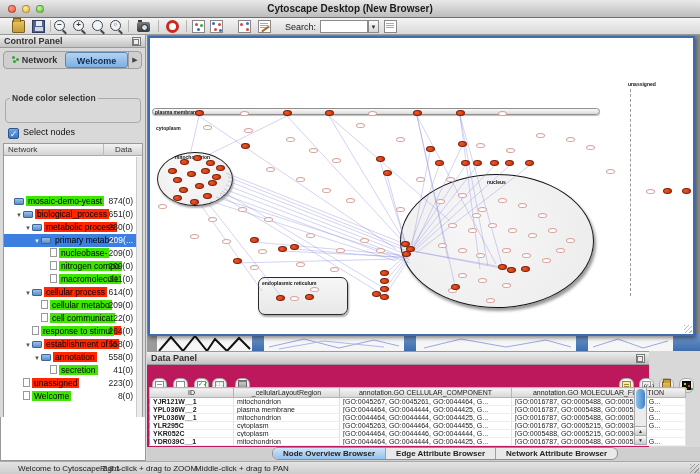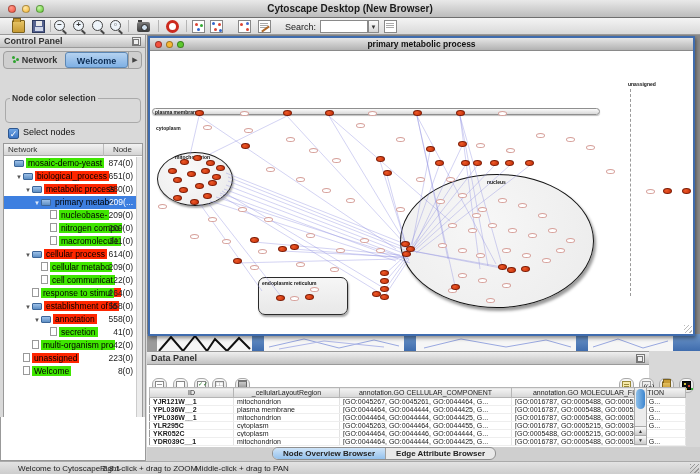--- a/index.html
+++ b/index.html
@@ -93,21 +93,21 @@
   #nucleus-ellipse{position:absolute;left:250px;top:123px;width:194px;height:134px;border-radius:50%;background:radial-gradient(circle at 42% 38%,#f7f7f7,#ebebeb);border:1.6px solid #141414;box-shadow:2px 3px 3px rgba(0,0,0,.4)}
   #er-rect{position:absolute;left:108px;top:226px;width:90px;height:38px;border-radius:7px;background:linear-gradient(#f6f6f6,#e8e8e8);border:1.4px solid #2a2a2a;box-shadow:1px 2px 2px rgba(0,0,0,.35)}
   #unassigned-line{position:absolute;left:480px;top:38px;width:0;height:207px;border-left:1.5px dashed #9a9a9a}
   .nnode{position:absolute;width:9px;height:6px;border-radius:50%;background:radial-gradient(circle at 35% 30%,#ef5a2a,#bf2c05);border:1px solid #7c1800}
   .nlabel{position:absolute;width:9px;height:5px;border-radius:50%;background:#fff;border:1px solid #d6a09a}
   #edges-svg{position:absolute;left:0;top:0}
   #win-grip{position:absolute;right:1px;bottom:1px;width:8px;height:8px;
     background:repeating-linear-gradient(135deg,#bbb 0 1px,transparent 1px 3px)}
 
   
-  #data-panel{position:absolute;left:147px;top:351px;width:502px;height:96px;background:#ffffff;border-top:1px solid #9a9a9a}
+  #data-panel{position:absolute;left:147px;top:351px;width:502px;height:96px;background:#be185d;border-top:1px solid #9a9a9a}
   #dp-toolbar{position:absolute;left:0;top:13px;width:553px;height:21px}
   .dpi{position:absolute;top:13px;width:15px;height:15px;border:1px solid #aaa;background:linear-gradient(#f8f8f8,#ddd);border-radius:6px}
   .dpi .inner{position:absolute;left:2px;top:2px;right:2px;bottom:2px}
   .ic-table{background:#fff;border:1px solid #888}
   .ic-table:before{content:"";position:absolute;left:1px;top:2px;right:1px;height:1px;background:#999;box-shadow:0 3px 0 #999,0 6px 0 #999}
   .ic-checks{background:#fff;border:1px solid #888;font-size:6px;line-height:5px;color:#2a7a2a}
   .ic-trash{background:linear-gradient(#c9c9c9,#8f8f8f);border:1px solid #666;border-radius:1px}
   .ic-trash:before{content:"";position:absolute;left:-1px;top:-2px;right:-1px;height:2px;background:#777}
   .ic-notes{background:#f6e9a8;border:1px solid #9a8a3a}
   .ic-notes:before{content:"";position:absolute;left:1px;top:2px;right:1px;height:1px;background:#9a8a3a;box-shadow:0 2px 0 #9a8a3a,0 4px 0 #9a8a3a,0 6px 0 #9a8a3a}
@@ -192,38 +192,37 @@
   <fieldset id="node-color-group">
     <legend>Node color selection</legend>
   </fieldset>
   <div id="select-nodes">
     <span class="cb">✓</span><span>Select nodes</span>
   </div>
   <div id="tree">
     <div id="tree-header">
       <span class="h1">Network</span>
       <span class="hdiv"></span>
-      <span class="h2">Node</span>
+      <span class="h2">Data</span>
     </div>
     <div id="tree-body">
-        <div class="tree-row" style="padding-left: 2px;"><span class="tri"></span><span class="tico folder"></span><span class="tlab hl-green">mosaic-demo-yeast</span><span class="tcount">874(0)</span></div>
+        <div class="tree-row" style="padding-left: 2px; margin-top: 38px;"><span class="tri"></span><span class="tico folder"></span><span class="tlab hl-green">mosaic-demo-yeast</span><span class="tcount">874(0)</span></div>
         <div class="tree-row" style="padding-left: 11px;"><span class="tri">▼</span><span class="tico folder"></span><span class="tlab hl-red">biological_process</span><span class="tcount">651(0)</span></div>
         <div class="tree-row" style="padding-left: 20px;"><span class="tri">▼</span><span class="tico folder"></span><span class="tlab hl-red">metabolic process</span><span class="tcount">280(0)</span></div>
         <div class="tree-row sel" style="padding-left: 29px;"><span class="tri">▼</span><span class="tico folder"></span><span class="tlab">primary metabo</span><span class="tcount">209(...</span></div>
         <div class="tree-row" style="padding-left: 38px;"><span class="tri"></span><span class="tico page"></span><span class="tlab hl-green">nucleobase-</span><span class="tcount">209(0)</span></div>
         <div class="tree-row" style="padding-left: 38px;"><span class="tri"></span><span class="tico page"></span><span class="tlab hl-green">nitrogen compo</span><span class="tcount">209(0)</span></div>
         <div class="tree-row" style="padding-left: 38px;"><span class="tri"></span><span class="tico page"></span><span class="tlab hl-green">macromolecule</span><span class="tcount">311(0)</span></div>
         <div class="tree-row" style="padding-left: 20px;"><span class="tri">▼</span><span class="tico folder"></span><span class="tlab hl-red">cellular process</span><span class="tcount">614(0)</span></div>
         <div class="tree-row" style="padding-left: 29px;"><span class="tri"></span><span class="tico page"></span><span class="tlab hl-green">cellular metabo</span><span class="tcount">209(0)</span></div>
         <div class="tree-row" style="padding-left: 29px;"><span class="tri"></span><span class="tico page"></span><span class="tlab hl-green">cell communicat</span><span class="tcount">22(0)</span></div>
         <div class="tree-row" style="padding-left: 20px;"><span class="tri"></span><span class="tico page"></span><span class="tlab hl-green">response to stimul</span><span class="tail-red"></span><span class="tcount">264(0)</span></div>
         <div class="tree-row" style="padding-left: 20px;"><span class="tri">▼</span><span class="tico folder"></span><span class="tlab hl-red">establishment of lo</span><span class="tcount">558(0)</span></div>
         <div class="tree-row" style="padding-left: 29px;"><span class="tri">▼</span><span class="tico folder"></span><span class="tlab hl-red">annotation</span><span class="tcount">558(0)</span></div>
         <div class="tree-row" style="padding-left: 38px;"><span class="tri"></span><span class="tico page"></span><span class="tlab hl-green">secretion</span><span class="tcount">41(0)</span></div>
-        <div class="tree-row" style="padding-left: 20px;"><span class="tri"></span><span class="tico page"></span><span class="tlab hl-green">multi-organism pro</span><span class="tcount">42(0)</span></div>
         <div class="tree-row" style="padding-left: 11px;"><span class="tri"></span><span class="tico page"></span><span class="tlab hl-red">unassigned</span><span class="tcount">223(0)</span></div>
         <div class="tree-row" style="padding-left: 11px;"><span class="tri"></span><span class="tico page"></span><span class="tlab hl-green">Welcome</span><span class="tcount">8(0)</span></div>
       </div>
     <div id="tree-scroll"></div>
   </div>
 </div>
 <div id="cp-bottom"></div>
 
 <div id="mdi">
   <div id="bg-strip">
@@ -248,26 +247,20 @@
     <div class="fragb" style="left:429px;width:12px"></div>
     <div class="frag" style="left:441px;width:85px">
       <svg width="85" height="17">
           <polyline points="5,12 30,4 55,13 80,6" fill="none" stroke="#99a8e0" stroke-width="1"></polyline>
         </svg>
     </div>
     <div class="fragb" style="left:526px;width:27px"></div>
   </div>
 
   <div id="net-window">
-    <div id="net-titlebar">
-      <span class="wl" id="wl-c"></span>
-      <span class="wl" id="wl-m"></span>
-      <span class="wl" id="wl-z"></span>
-      <span>primary metabolic process</span>
-    </div>
     <div id="net-canvas">
       <div id="plasma-bar"></div>
       <div class="region-label" style="left:5px;top:58px">plasma membrane</div>
       <div class="region-label" style="left:6px;top:74px">cytoplasm</div>
       <div id="mito-ellipse"></div>
       <div class="region-label" style="left:25px;top:103px">mitochondrion</div>
       <div id="nucleus-ellipse"></div>
       <div class="region-label" style="left:337px;top:128px">nucleus</div>
       <div id="er-rect"></div>
       <div class="region-label" style="left:112px;top:229px">endoplasmic reticulum</div>
@@ -540,20 +533,21 @@
     <div id="dp-thumb"></div>
     <div class="sarrow" style="bottom:9px">▲</div>
     <div class="sarrow" style="bottom:0">▼</div>
   </div>
 </div>
 
 <div id="attr-tabs">
   <div class="wrap" id="attr-tab-wrap">
       <div class="attr-tab sel">Node Overview Browser</div>
       <div class="attr-tab">Edge Attribute Browser</div>
+      <div class="attr-tab">Network Attribute Browser</div>
     </div>
 </div>
 
 <div id="statusbar">
   <span style="left:18px">Welcome to Cytoscape 2.8.1</span>
   <span style="left:100px">Right-click + drag to ZOOM</span>
   <span style="left:195px">Middle-click + drag to PAN</span>
   <div id="app-grip"></div>
 </div>
 

